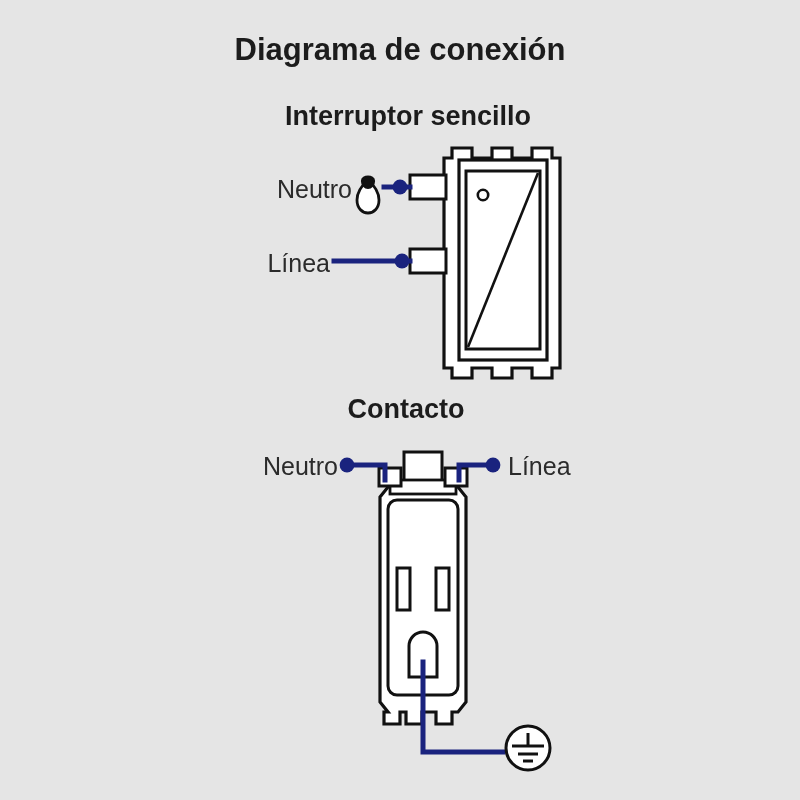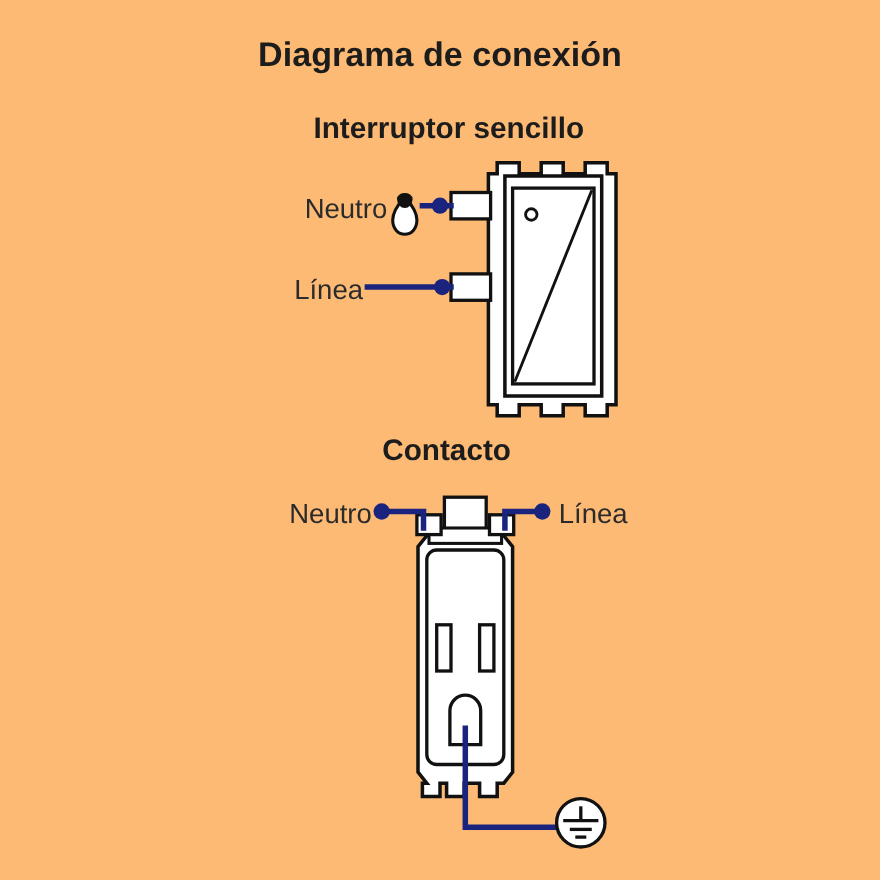--- a/index.html
+++ b/index.html
@@ -13,21 +13,21 @@
     height: 800px;
     overflow: hidden;
     font-family: "Liberation Sans", "DejaVu Sans", sans-serif;
     color: #1c1c1c;
     position: relative;
   }
   #diagram-root {
     position: relative;
     width: 800px;
     height: 800px;
-    background: #fdba74;
+    background: #e5e5e5;
   }
   svg#diagram-canvas {
     position: absolute;
     top: 0;
     left: 0;
     width: 800px;
     height: 800px;
     display: block;
   }
   .ttl {

